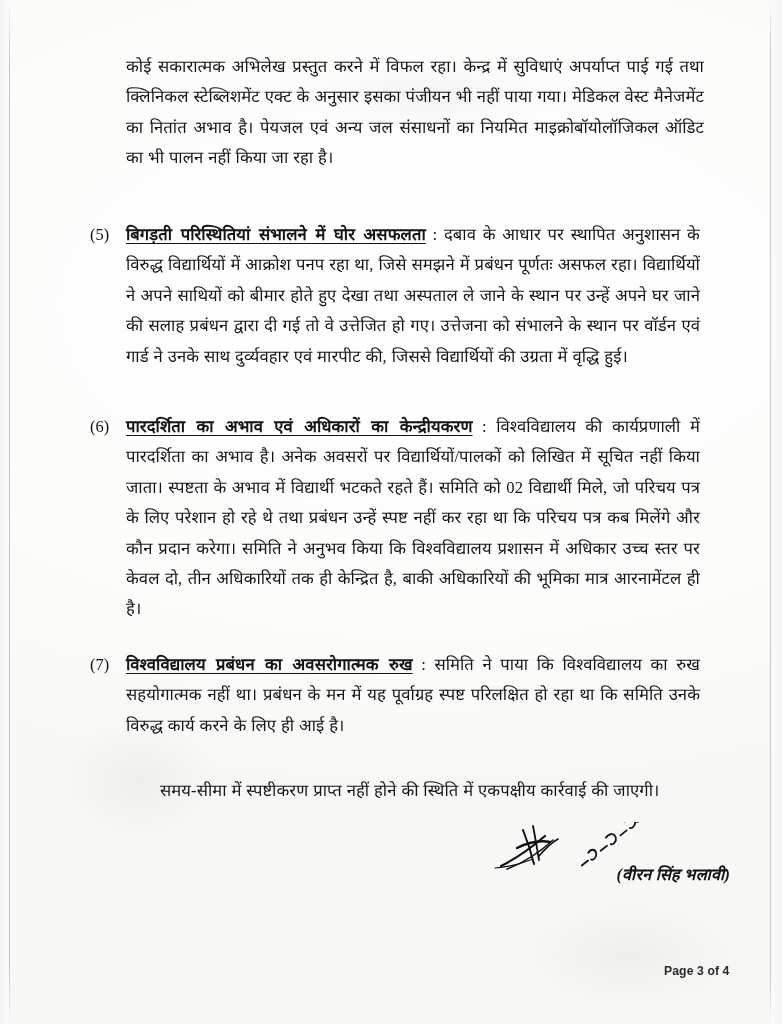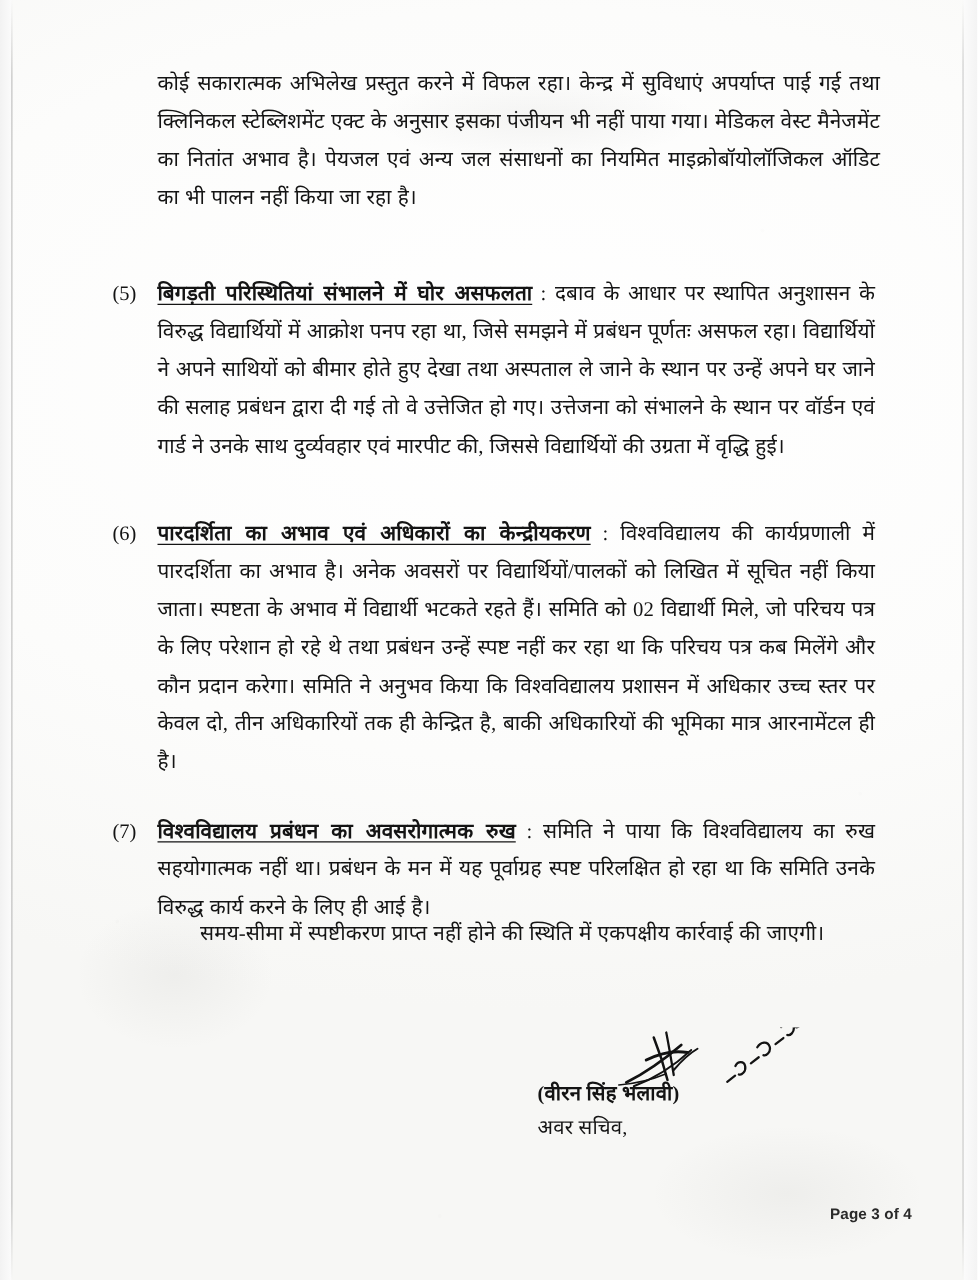--- a/index.html
+++ b/index.html
@@ -125,35 +125,36 @@
     word-spacing: 2.4px;
     margin-top: 32px;
   }
 
   .item-5 { left: 90px; top: 220px; }
   .item-6 { left: 90px; top: 412px; }
   .item-7 { left: 90px; top: 650px; }
 
   .block-closing {
     left: 96px;
-    top: 732px;
+    top: 776px;
     width: 608px;
     text-indent: 64px;
   }
 
   
   .sign-block {
     position: absolute;
     left: 430px;
     top: 862px;
     width: 300px;
-    text-align: left;
+    text-align: right;
     font-size: 16.2px;
     line-height: 27px;
     letter-spacing: .2px;
+    font-style: italic;
   }
   .sign-name { font-weight: 700; }
   .sign-role { }
   .sign-dept { }
 
   .signature-mark {
     position: absolute;
     left: 487px;
     top: 822px;
     width: 170px;
@@ -227,20 +228,19 @@
       <path d="M110 30 L118 30"></path>
       <path d="M122 23 C127 21, 132 24, 130 29 C128 33, 123 33, 122 31"></path>
       <path d="M135 30 L143 30"></path>
       <path d="M147 22 C152 20, 157 23, 155 28 C153 32, 148 32, 147 30"></path>
       <path d="M158 20 C162 18, 166 21, 164 26 C162 31, 157 31, 156 29"></path>
     </g>
   </svg>
 
   <div class="sign-block">
     <div class="sign-name">(वीरन सिंह भलावी)</div>
-    <div class="sign-role">अवर सचिव,</div>
   </div>
 
   <div class="footer-page">Page 3 of 4</div>
 
   <div class="scan-noise"></div>
 
 </div>
 
 </body></html>

